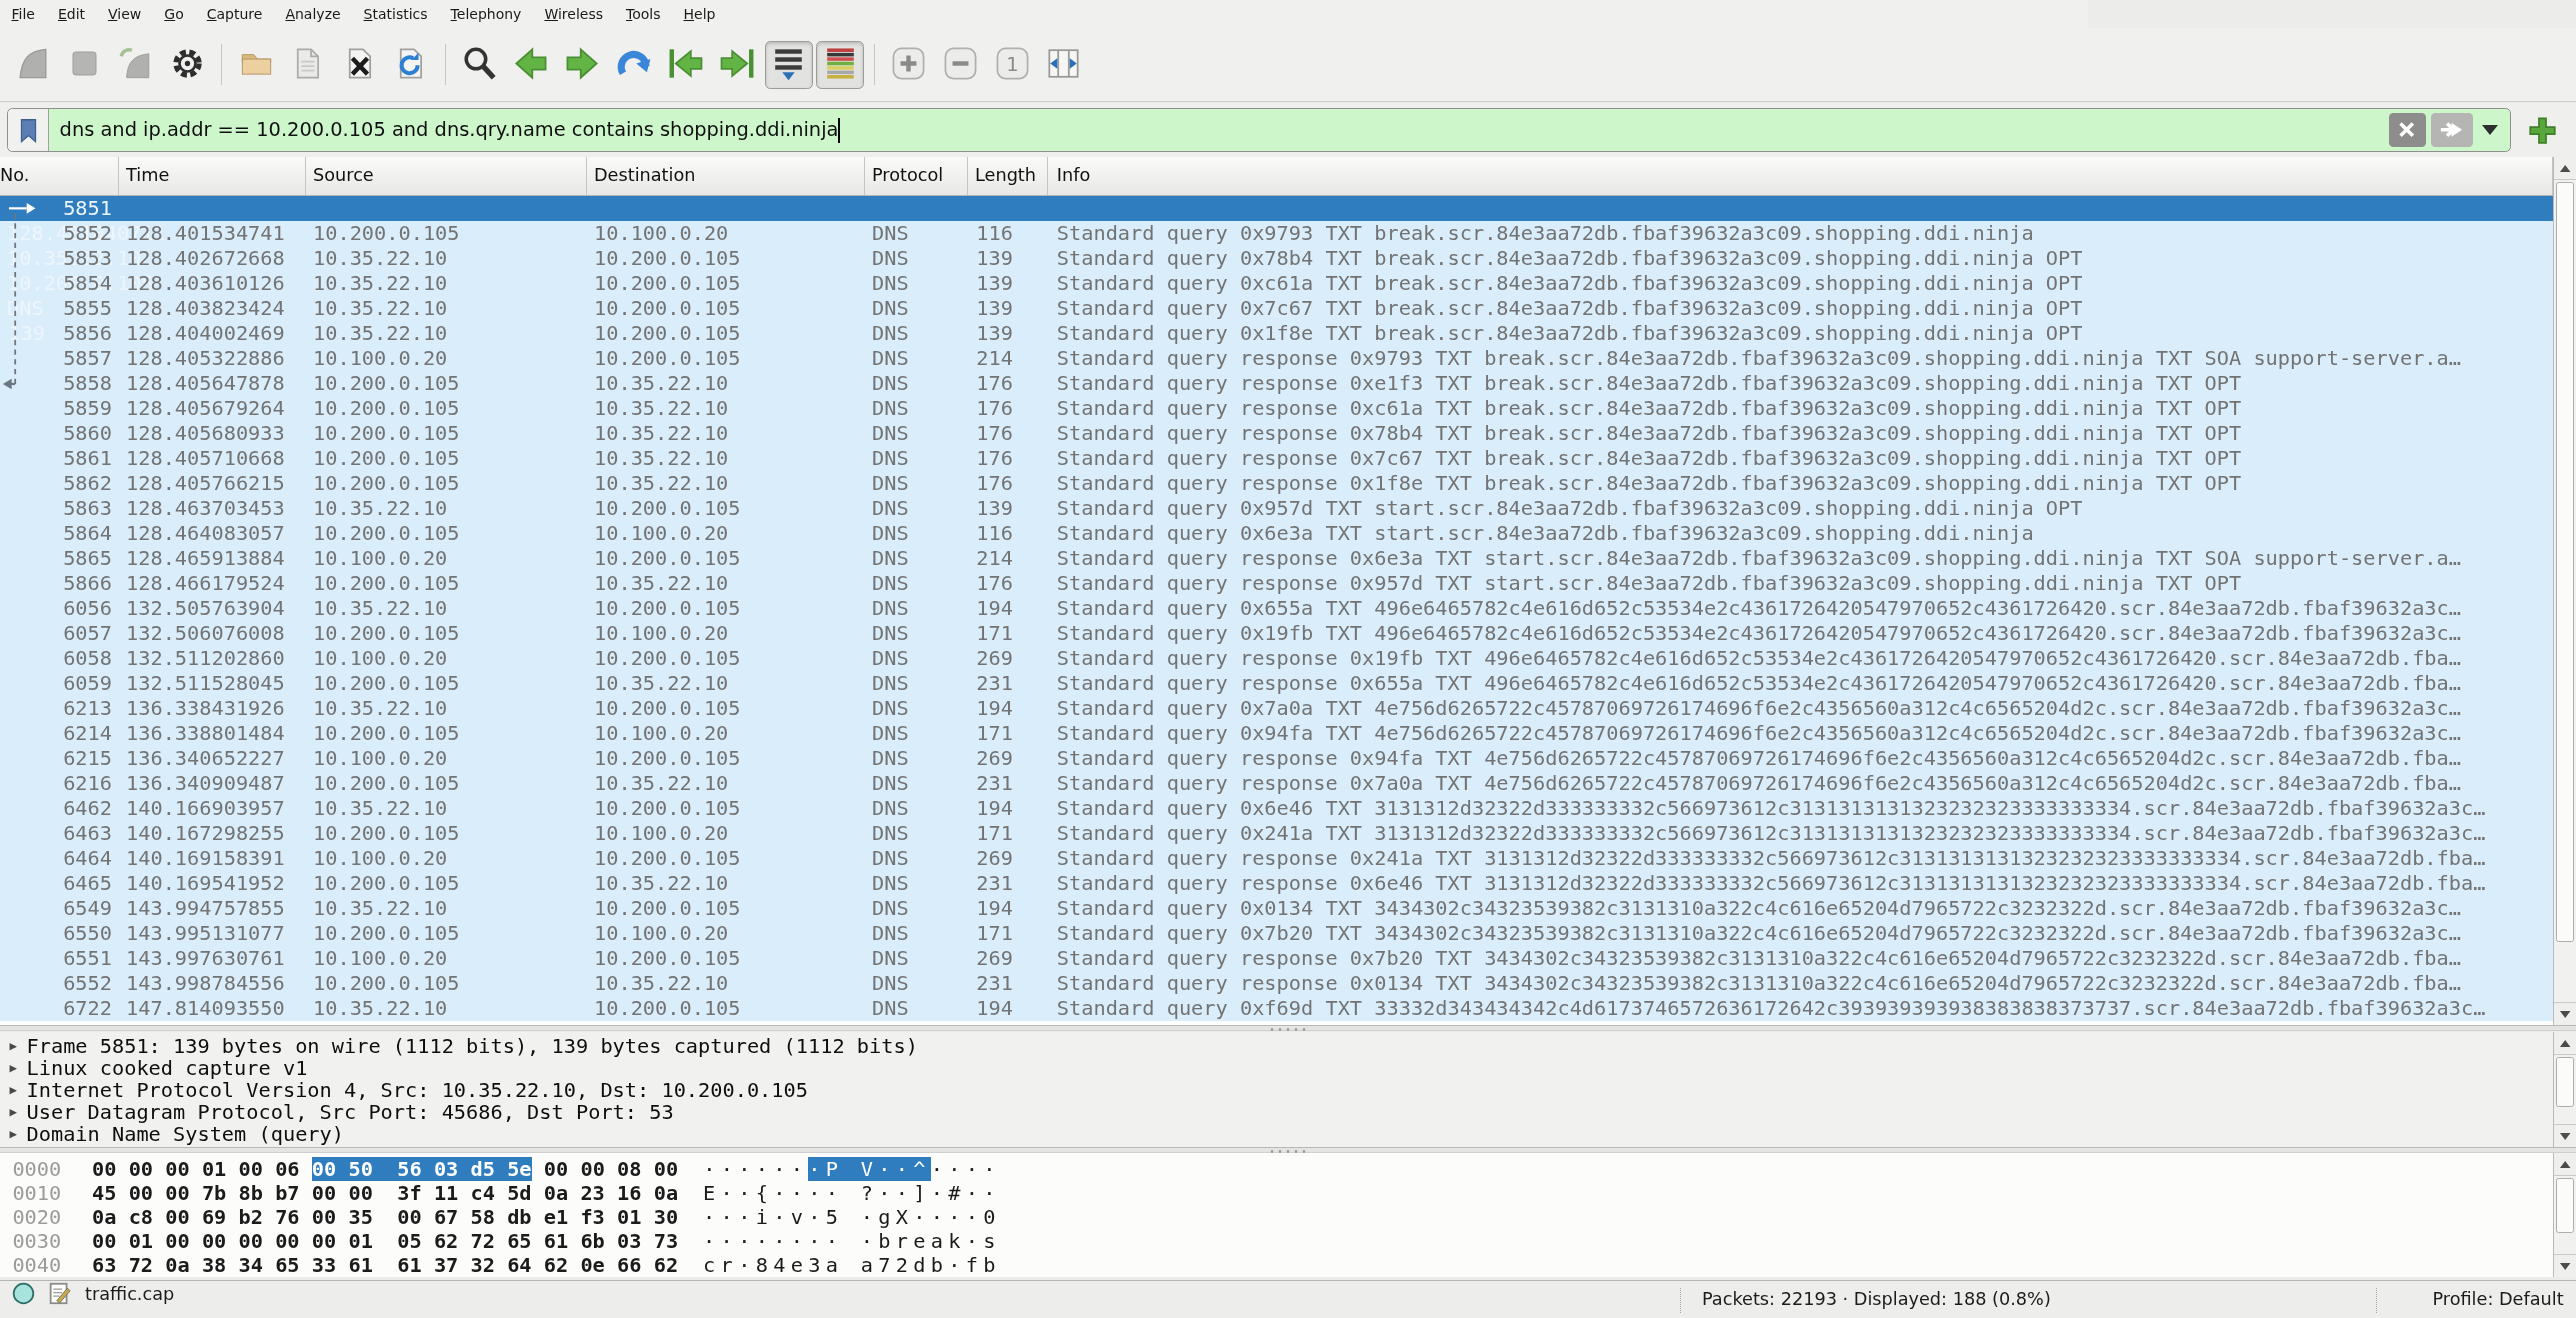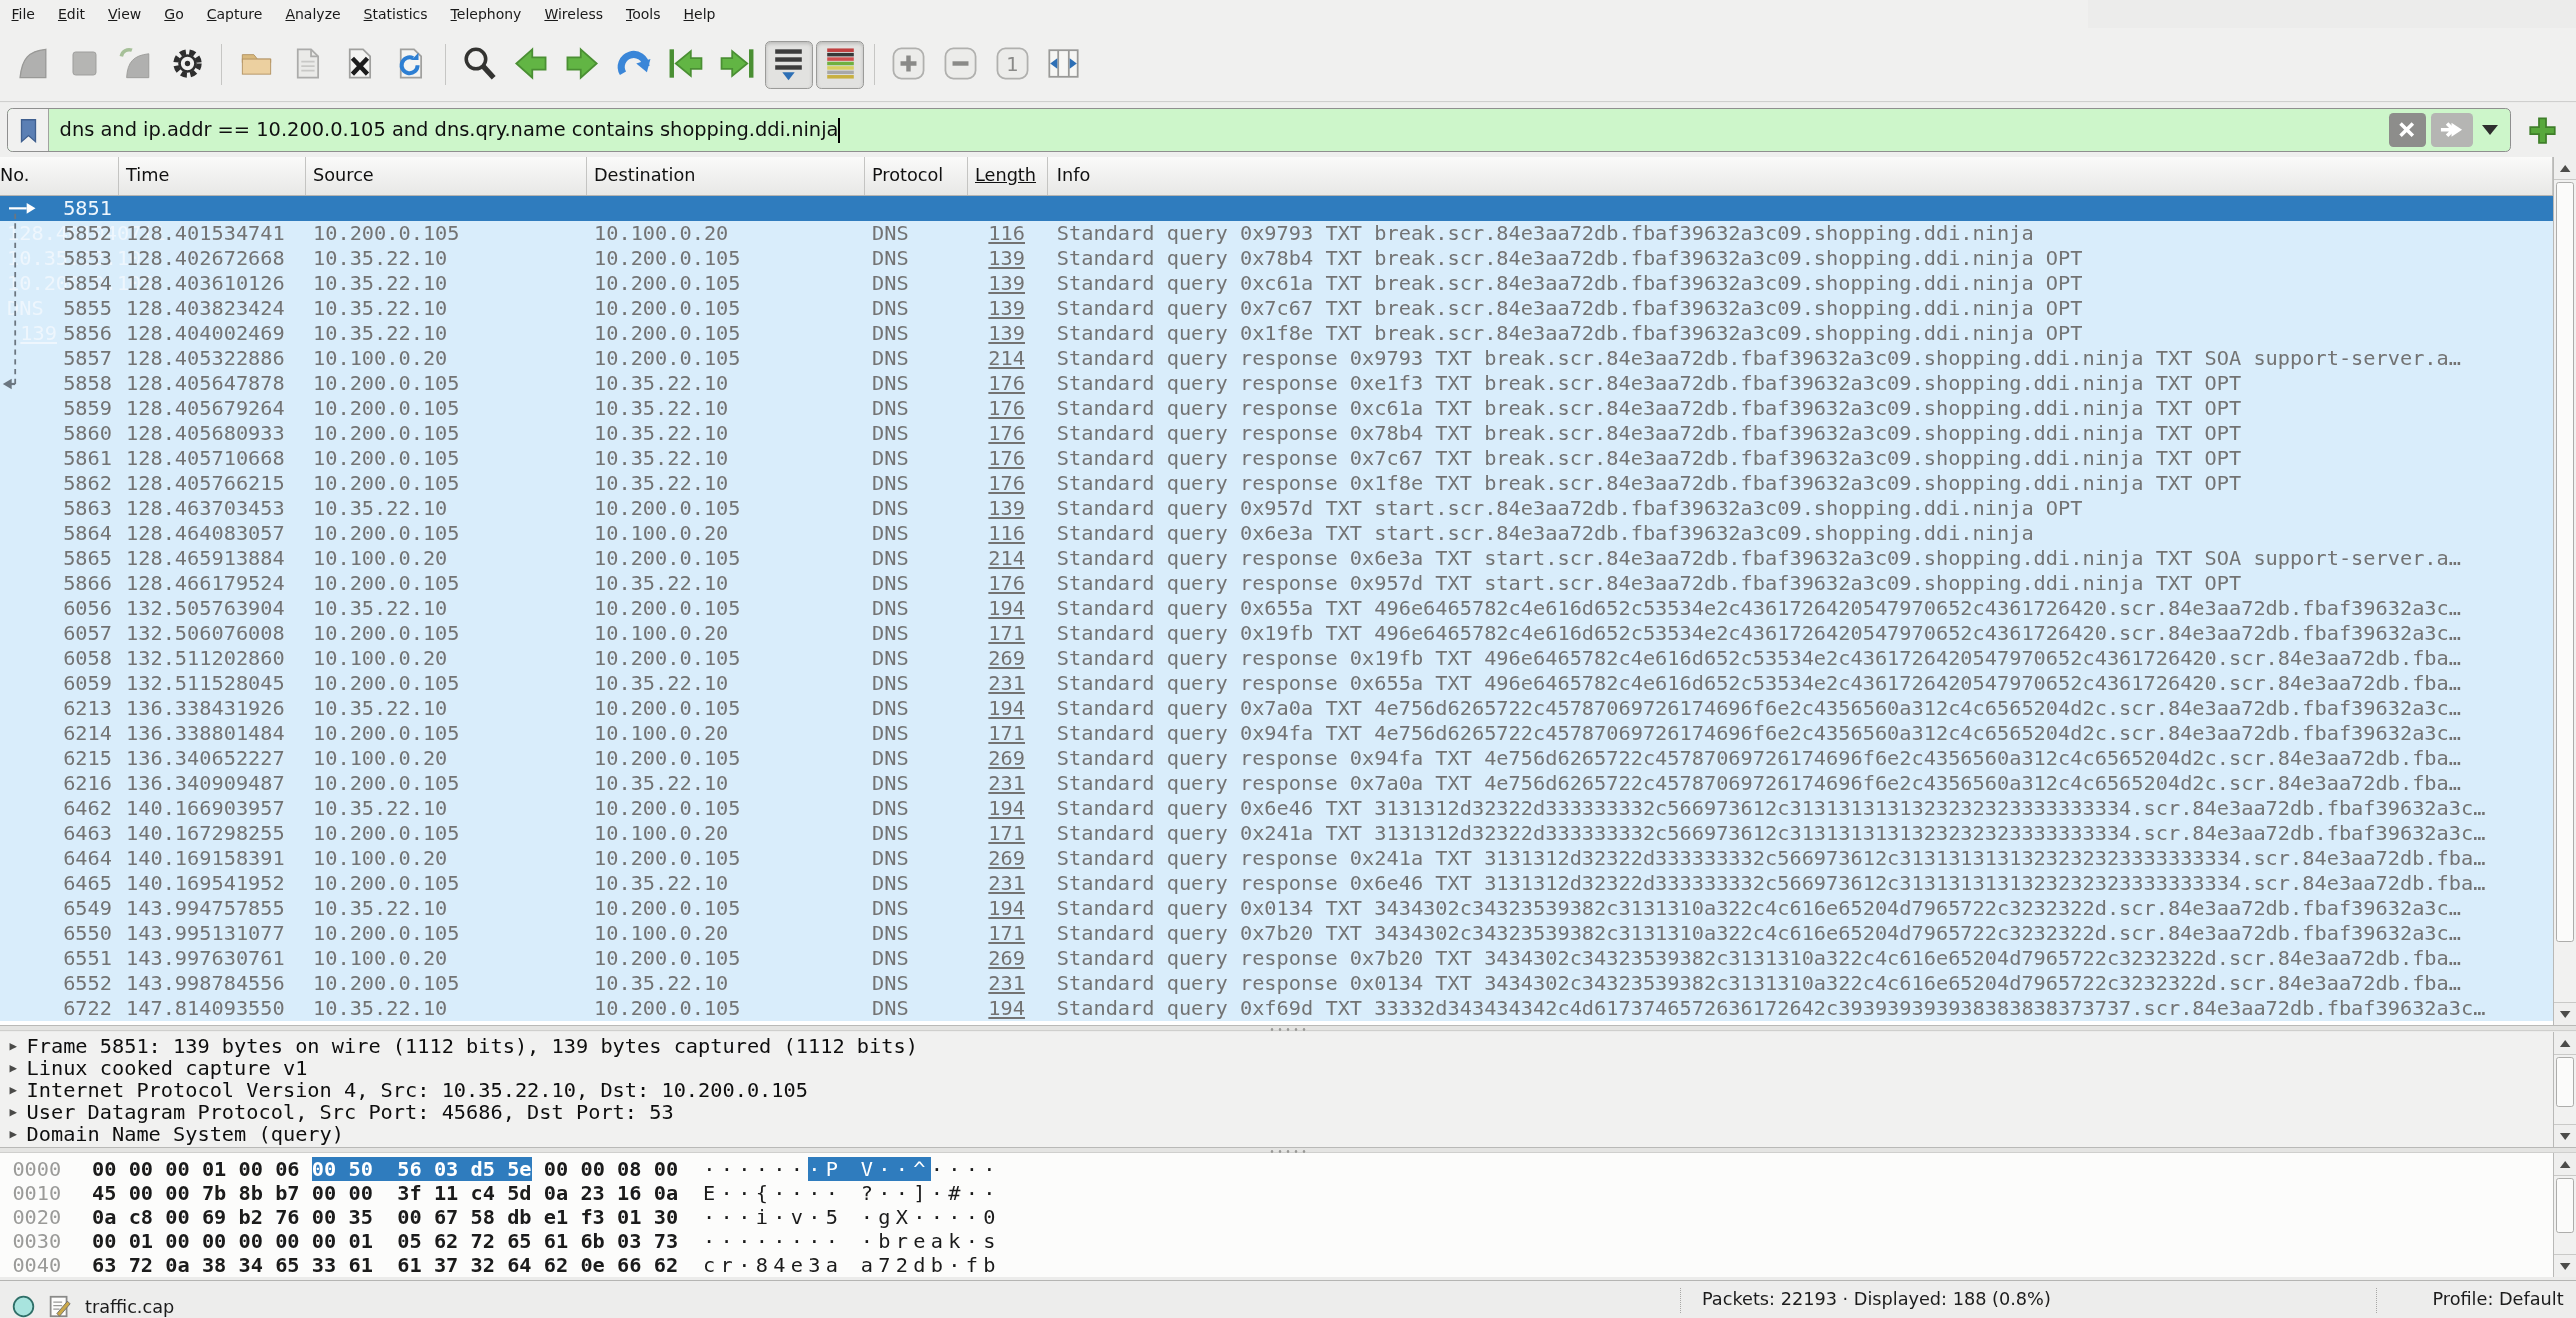--- a/index.html
+++ b/index.html
@@ -42,21 +42,21 @@
   .h { border-right:0.9px solid #c4c4c2; padding-left:7px; line-height:37px; overflow:hidden; white-space:nowrap; }
   #rows { position:absolute; top:196px; left:0; width:2553px; height:829px; overflow:hidden; background:#ffffff; }
   .prow { display:flex; height:25px; background:#d9edfb; color:#737373;
     font-family:"DejaVu Sans Mono", monospace; font-size:20.3px; line-height:25px; white-space:pre; }
   .prow.sel { background:#2f7cbe; color:#eef6fd;flex-direction:column; }
   .c-no   { width:119px; text-align:right; padding-right:7px; }
   .c-time { width:187px; padding-left:7px; }
   .c-src  { width:281px; padding-left:7px; }
   .c-dst  { width:278px; padding-left:7px; }
   .c-proto{ width:103px; padding-left:7px; }
-  .c-len  { width:80px;  text-align:right; padding-right:23px;text-decoration:underline; }
+  .c-len  { width:80px;  text-align:right; padding-right:35px; }
   .c-info { flex:1; padding-left:8.8px; overflow:hidden; }
   .h.c-no { text-align:left; padding-left:0; }
   .h.c-len{ text-align:left; padding-left:7px; }
   #relmarks { position:absolute; left:0; top:0; pointer-events:none; }
   
   .split { position:absolute; left:0; width:2576px; height:6.2px; background:#e4e4e2;
     border-top:0.9px solid #b9b9b7; border-bottom:0.9px solid #cfcfcd; }
   #split1 { top:1025px; } #split2 { top:1147px; }
   .grip { position:absolute; left:1268px; top:1.8px; width:41px; height:3.5px;
     background:radial-gradient(circle, #9a9a98 1.2px, transparent 1.6px); background-size:8px 3.5px; background-repeat:repeat-x; }
@@ -68,21 +68,21 @@
   
   #hex { position:absolute; top:1153px; left:0; width:2553px; height:124px; background:#fcfcfb;
     font-family:"DejaVu Sans Mono", monospace; font-size:20.3px; color:#1b1b1b; padding-top:3.5px; }
   .hline { height:24px; line-height:24px; white-space:pre; }
   .off { color:#9a9a98; display:inline-block; width:76px; padding-left:12.4px; }
   .hx  { display:inline-block; margin-left:16px;font-weight:bold; }
   .asc { display:inline-block; margin-left:25px; letter-spacing:5.3px; }
   .hsel { background:#2f7cbe; color:#ffffff; }
   
   #statusbar { position:absolute; top:1280px; left:0; width:2576px; height:39px; background:#ededec;
-    border-top:0.9px solid #b5b5b3; display:flex; align-items:flex-end; font-size:17.7px; color:#1c1c1c; }
+    border-top:0.9px solid #b5b5b3; display:flex; align-items:flex-start; font-size:17.7px; color:#1c1c1c; }
   #sb-file { margin-left:10.6px; display:flex; align-items:center; }
   #sb-filename { margin-left:14px; }
   .sdot { position:absolute; top:7px; height:25px; border-left:1.8px dotted #a8a8a6; }
   #sb-packets { position:absolute; left:1702px; top:8px; }
   #sb-profile { position:absolute; right:12.4px; top:8px; }
   
   .vscroll { position:absolute; right:0; width:23px; background:#f1f1f0; border-left:0.9px solid #b9b9b7; }
   #sb1 { top:157px; height:868px; } #sb2 { top:1032px; height:115px; } #sb3 { top:1153px; height:124px; }
   .sarrow { position:absolute; left:0; width:22px; height:23px; display:flex; align-items:center;
     justify-content:center; background:#efefee; border-bottom:0.9px solid #c9c9c7; }

